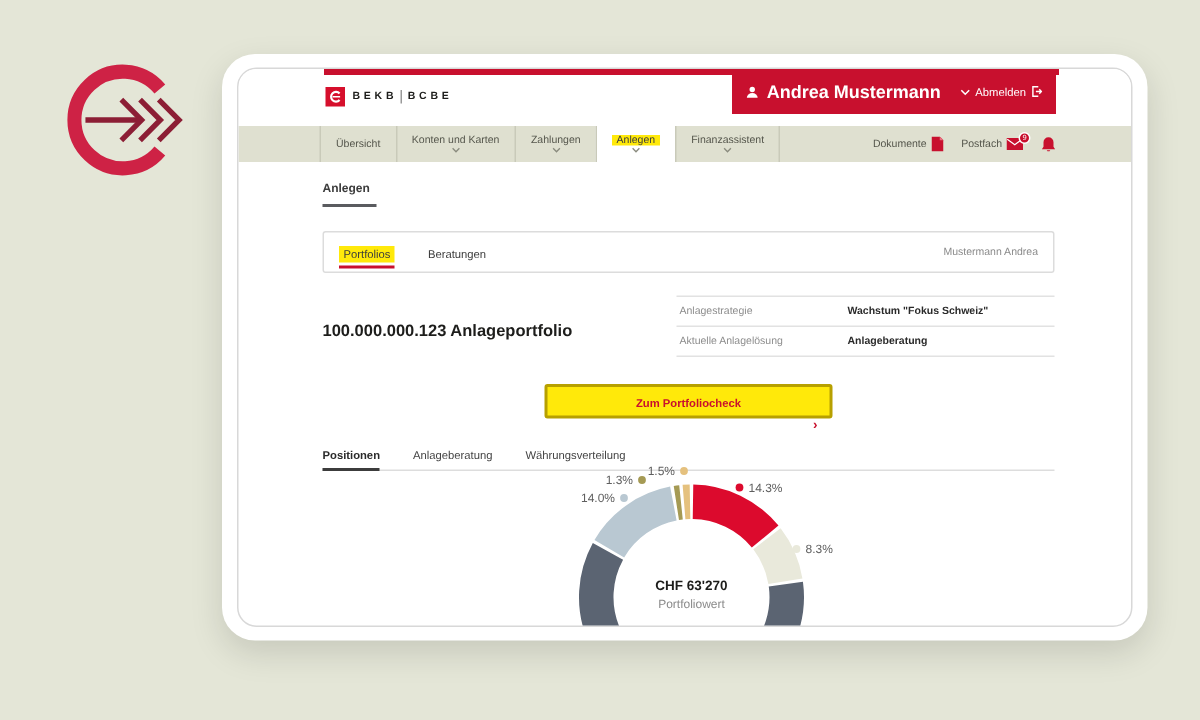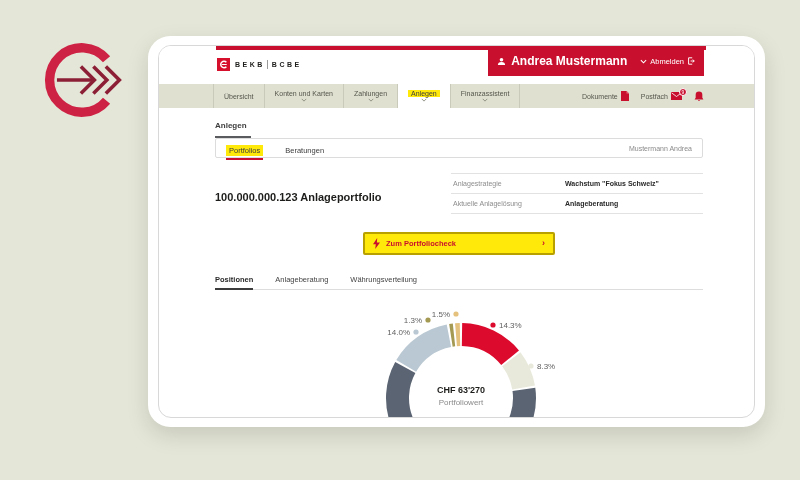--- a/index.html
+++ b/index.html
@@ -38,37 +38,37 @@
   .nav-link { display:flex; align-items:center; gap:3px; cursor:pointer; }
   .badge-wrap { position:relative; display:inline-flex; }
   .badge { position:absolute; top:-4px; right:-5px; background:#c8102e; color:#fff; border:1px solid #fff;
            border-radius:50%; width:8px; height:8px; font-size:5px; display:flex; align-items:center; justify-content:center; }
 
   
   .content { position:relative; padding:0 51px 0 56px; }
   .breadcrumb { margin-top:13px; font-size:8px; font-weight:bold; color:#3c3c3c; }
   .breadcrumb-line { width:36px; height:2px; background:#5a5b5f; margin-top:6px; }
 
-  .tab-card { border:1px solid #dcdcdc; border-radius:2px; height:20px;
+  .tab-card { margin-top:16px; border:1px solid #dcdcdc; border-radius:2px; height:28px;
               display:flex; align-items:center; padding:0 10px; background:#fff; }
   .tab { font-size:7.5px; color:#3c3c3c; margin-right:22px; cursor:pointer; position:relative; }
   .tab.active .tab-label { background:#ffe90a; padding:1px 3px; }
   .tab.active:after { content:""; position:absolute; left:0; right:0; bottom:-5px; height:2px; background:#c8102e; }
   .tab-owner { margin-left:auto; font-size:7px; color:#8a8a8a; }
 
   .head-row { display:flex; margin-top:15px; align-items:center; }
   .pf-title { font-size:11px; font-weight:bold; color:#1d1d1b; margin-top:7px; }
   .details { margin-left:auto; width:252px; }
   .detail-row { display:flex; border-top:1px solid #e2e2e2; padding:6px 0 6px 2px; }
   .detail-row:last-child { border-bottom:1px solid #e2e2e2; }
   .detail-label { width:112px; font-size:7px; color:#8d8d8d; }
   .detail-value { font-size:7px; font-weight:bold; color:#2a2a2a; }
 
   .cta { margin:18px auto 0; width:192px; height:23px; background:#ffe90a; border:2px solid #b7a000;
-         border-radius:2px; display:flex; align-items:center; padding:0 8px; gap:6px; cursor:pointer; }
+         border-radius:2px; display:flex; align-items:center; padding:0 8px; gap:6px; cursor:pointer;flex-direction:column; }
   .cta-label { font-size:7.5px; font-weight:bold; color:#c8102e; }
   .cta-chev { margin-left:auto; color:#c8102e; font-size:9px; font-weight:bold; line-height:1; }
 
   .view-tabs { display:flex; gap:22px; margin-top:20px; border-bottom:1px solid #ddd; }
   .vtab { font-size:7.5px; color:#444; padding-bottom:5px; cursor:pointer; position:relative; }
   .vtab.active { font-weight:bold; color:#2a2a2a; }
   .vtab.active:after { content:""; position:absolute; left:0; right:0; bottom:-1px; height:2px; background:#3c3c3c; }
 
   .donut { position:absolute; left:132px; top:262px; width:340px; height:170px; }
   .donut text.pct { font-size:8px; fill:#5f5f5f; }

